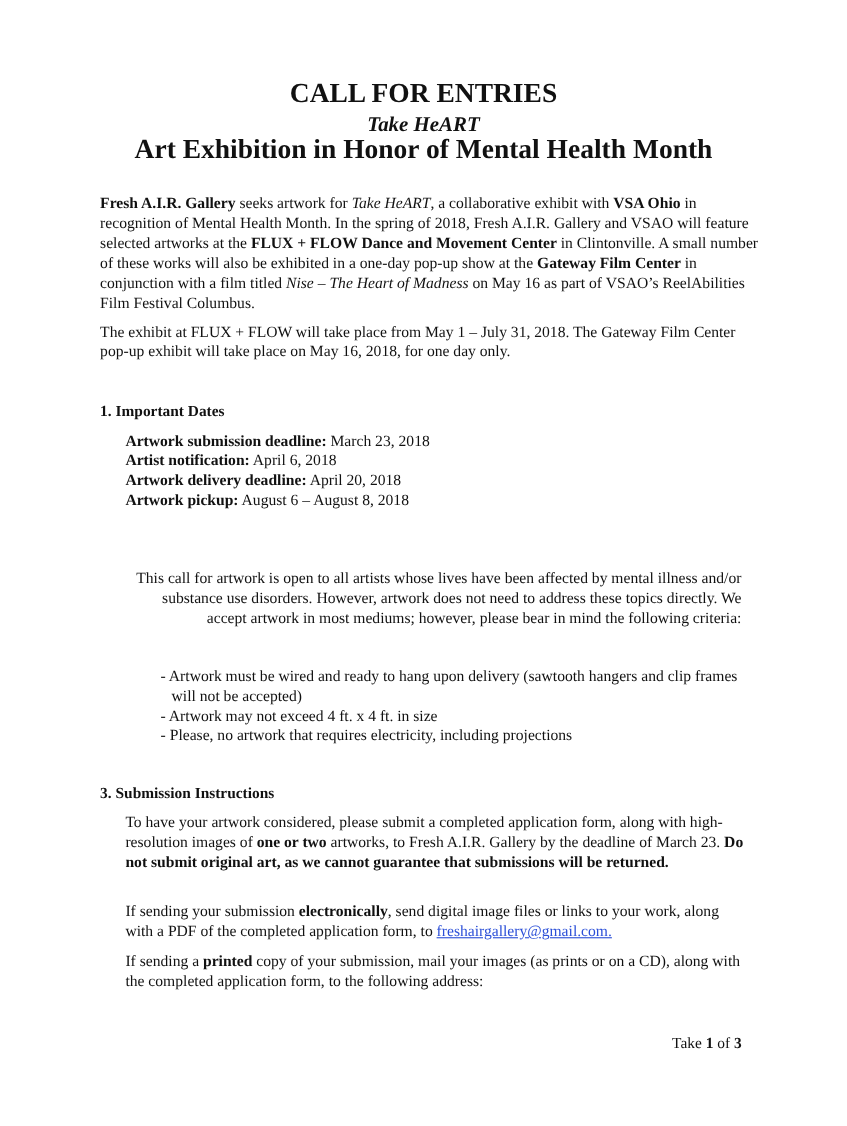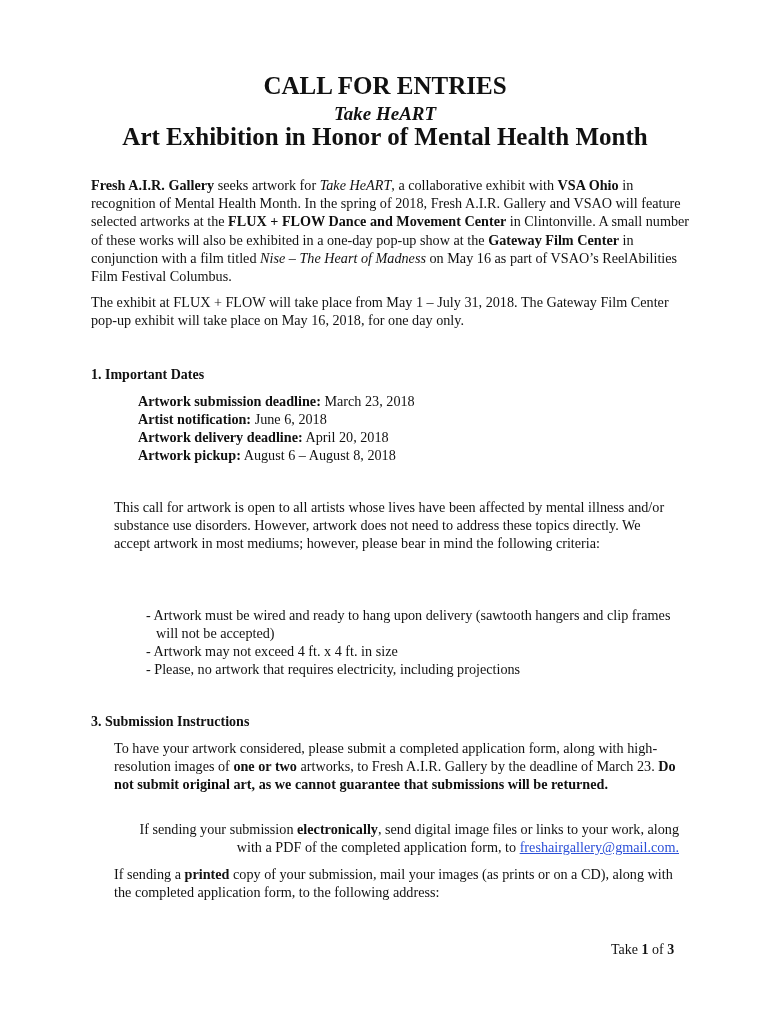--- a/index.html
+++ b/index.html
@@ -24,27 +24,27 @@
   }
   .para {
     font-size: 14.2px; line-height: 18.2px; width: 600px;
   }
   .p-intro { left: 91px; top: 176px; }
   .p-exhibit { left: 91px; top: 293px; }
   .h-sec { font-size: 14px; font-weight: bold; left: 91px; line-height: 18px; }
   .h1 { top: 366px; }
   .h2 { top: 499px; }
   .h3 { top: 713px; }
-  .dates { left: 114px; top: 392px; font-size: 14.2px; line-height: 18px; margin-left: 24px; }
+  .dates { left: 114px; top: 392px; font-size: 14.2px; line-height: 18px; }
   .dates div { white-space: nowrap; }
-  .p-elig { left: 114px; top: 498px; width: 560px; }
+  .p-elig { left: 114px; top: 517px; width: 560px; text-align: right; }
   .criteria { left: 146px; top: 606px; font-size: 14.2px; line-height: 18px; width: 545px; }
   .criteria .item { padding-left: 10px; text-indent: -10px; }
   .p-sub1 { left: 114px; top: 739px; width: 565px; }
-  .p-sub2 { left: 114px; top: 820px; width: 565px; text-align: right; }
+  .p-sub2 { left: 114px; top: 820px; width: 565px; }
   .p-sub3 { left: 114px; top: 865px; width: 570px; }
   b { font-weight: bold; }
   i { font-style: italic; }
   .email { color: #2b4fd8; text-decoration: underline; cursor: pointer; }
   .footer { left: 611px; top: 942px; font-size: 14px; white-space: nowrap; }
 </style>
 </head>
 <body>
 
 <div class="page">
@@ -55,21 +55,21 @@
 
   <div class="abs para p-intro">
     <b>Fresh A.I.R. Gallery</b><span> seeks artwork for </span><i>Take HeART</i><span>, a collaborative exhibit with </span><b>VSA Ohio</b><span> in recognition of Mental Health Month. In the spring of 2018, Fresh A.I.R. Gallery and VSAO will feature selected artworks at the </span><b>FLUX + FLOW Dance and Movement Center</b><span> in Clintonville. A small number of these works will also be exhibited in a one-day pop-up show at the </span><b>Gateway Film Center</b><span> in conjunction with a film titled </span><i>Nise – The Heart of Madness</i><span> on May 16 as part of VSAO’s ReelAbilities Film Festival Columbus.</span>
   </div>
 
   <div class="abs para p-exhibit">The exhibit at FLUX + FLOW will take place from May 1 – July 31, 2018. The Gateway Film Center pop-up exhibit will take place on May 16, 2018, for one day only.</div>
 
   <div class="abs h-sec h1">1. Important Dates</div>
   <div class="abs dates">
     <div><b>Artwork submission deadline:</b><span> March 23, 2018</span></div>
-    <div><b>Artist notification:</b><span> June 6, 2018</span></div>
+    <div><b>Artist notification:</b><span> April 6, 2018</span></div>
     <div><b>Artwork delivery deadline:</b><span> April 20, 2018</span></div>
     <div><b>Artwork pickup:</b><span> August 6 – August 8, 2018</span></div>
   </div>
 
   <div class="abs para p-elig">This call for artwork is open to all artists whose lives have been affected by mental illness and/or substance use disorders. However, artwork does not need to address these topics directly. We accept artwork in most mediums; however, please bear in mind the following criteria:</div>
   <div class="abs criteria">
     <div class="item">- Artwork must be wired and ready to hang upon delivery (sawtooth hangers and clip frames will not be accepted)</div>
     <div class="item">- Artwork may not exceed 4 ft. x 4 ft. in size</div>
     <div class="item">- Please, no artwork that requires electricity, including projections</div>
   </div>

